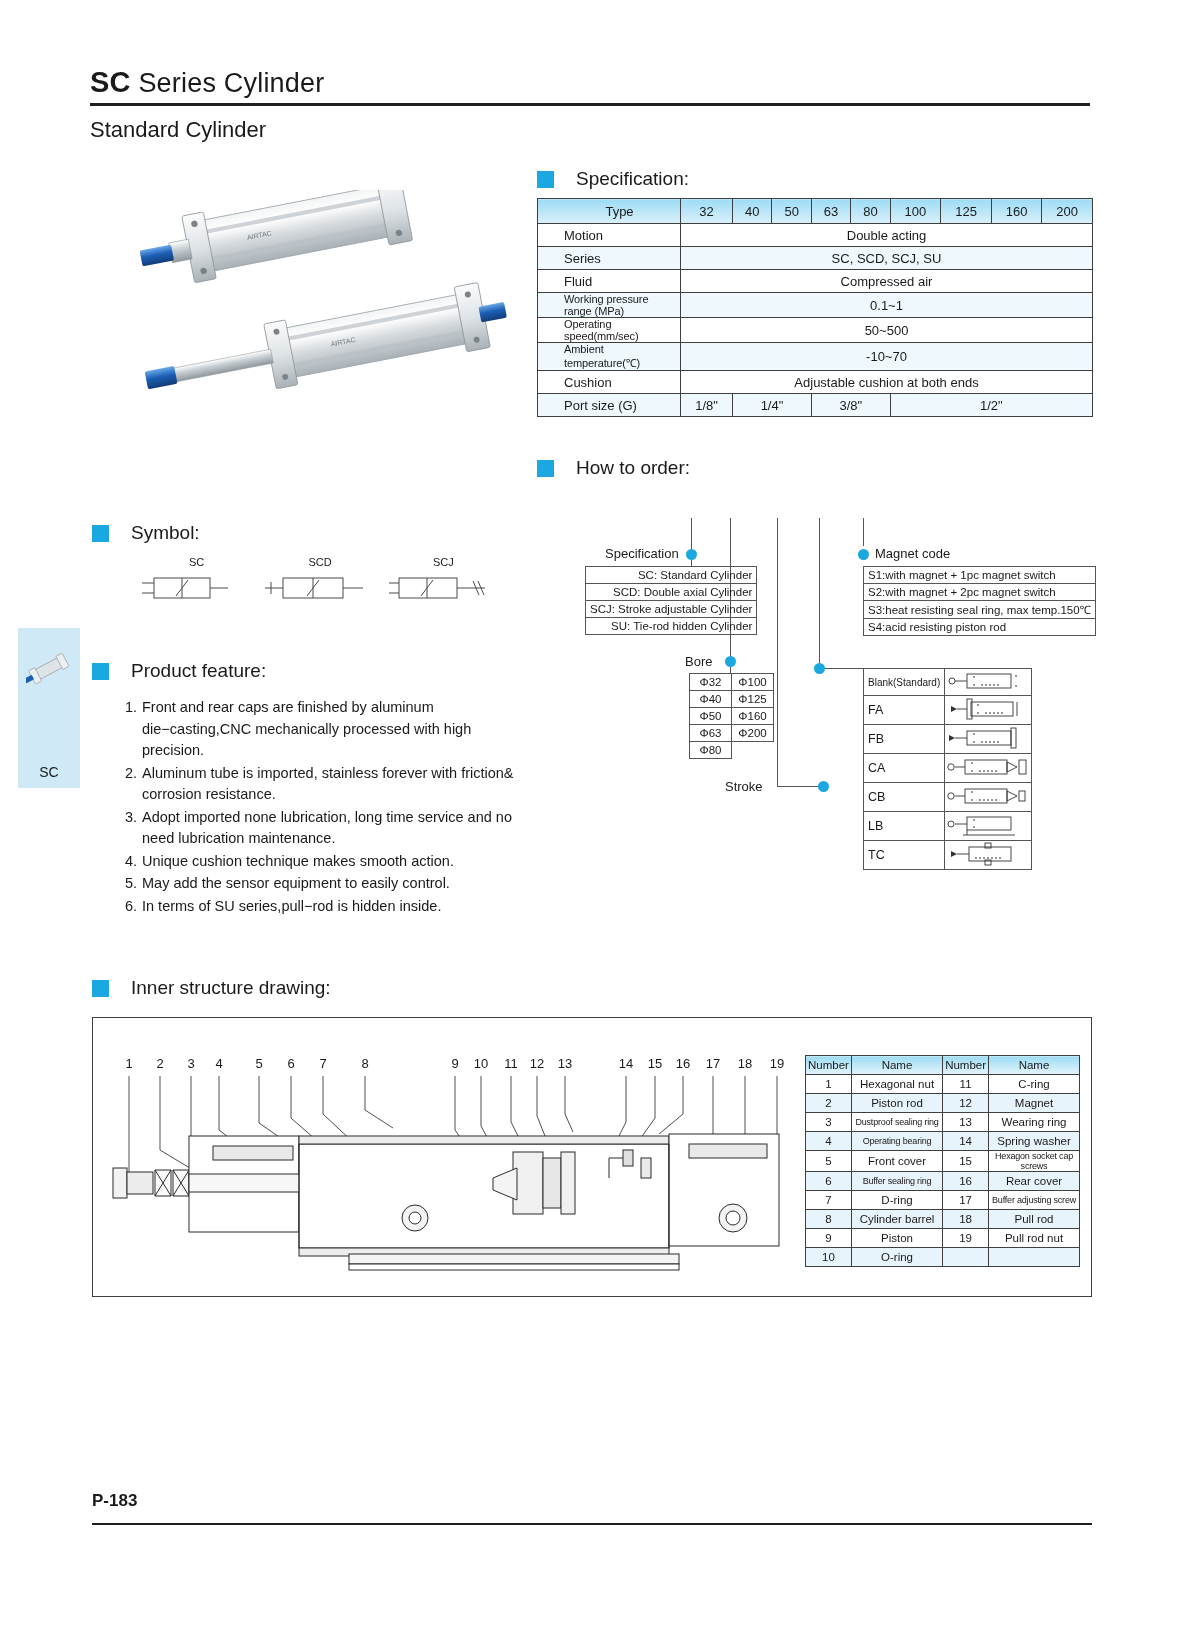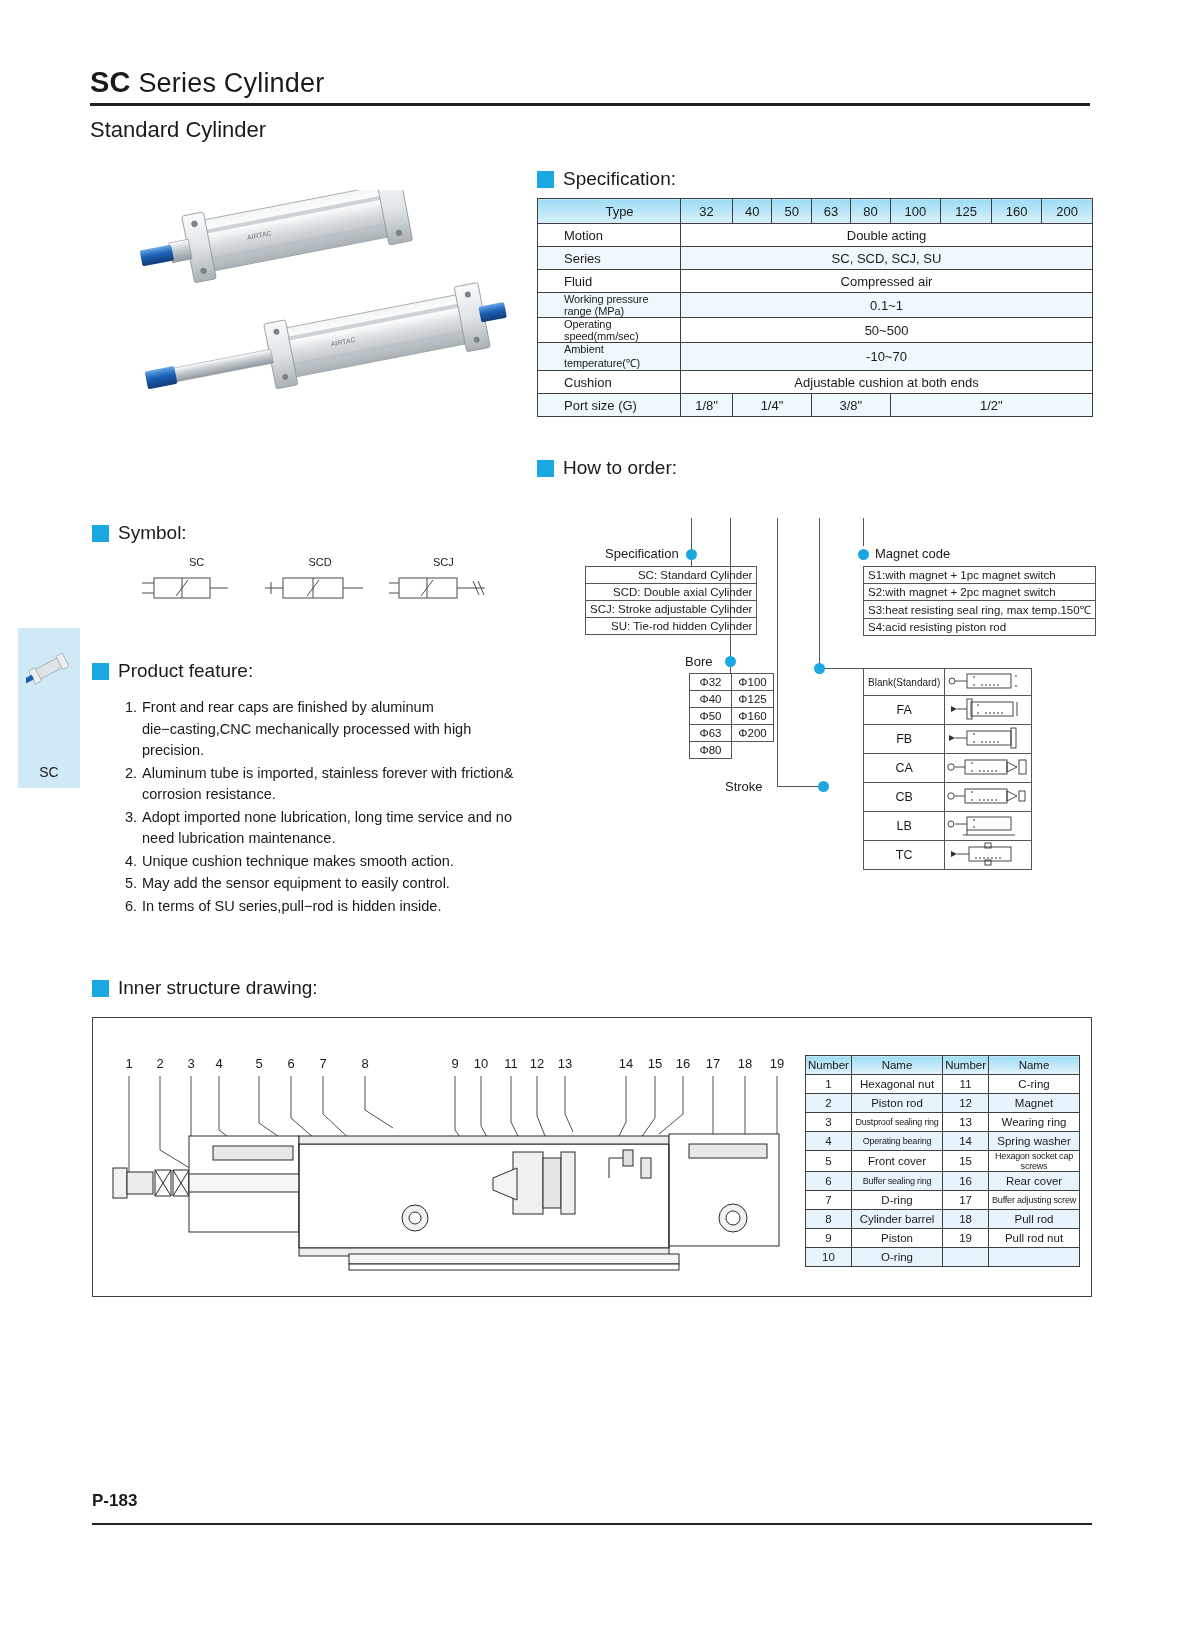--- a/index.html
+++ b/index.html
@@ -14,21 +14,21 @@
   .page { position:relative; width:1200px; height:1648px; }
 
   
   .header { position:absolute; left:90px; top:66px; width:1000px; }
   .hdr-line1 { font-size:27px; letter-spacing:.2px; white-space:nowrap; }
   .hdr-line1 b { font-weight:bold; font-size:29px; }
   .hdr-rule { height:3px; background:#231f20; margin-top:4px; width:1000px; }
   .hdr-line2 { font-size:22px; margin-top:11px; }
 
   
-  .sec-head { display:flex; align-items:center; gap:9px; font-size:19px; }
+  .sec-head { display:flex; align-items:center; gap:22px; font-size:19px; }
   .sq { width:17px; height:17px; background:#1ba7e0; display:inline-block; flex:0 0 auto; }
 
   
   .photo { position:absolute; left:120px; top:190px; width:390px; height:290px; }
 
   
   .symbol-head { position:absolute; left:92px; top:522px;justify-content:center; }
   .symbols { position:absolute; left:140px; top:556px; width:360px; height:58px; display:flex; gap:10px; }
   .symcell { flex:1; position:relative; }
   .symlabel { text-align:center; font-size:11px; margin-bottom:2px; }
@@ -76,21 +76,21 @@
   .specbox { left:48px; top:48px; }
   .specbox td { text-align:right; width:168px; }
   
   .magbox { left:326px; top:48px; }
   .magbox td { text-align:left; width:203px; font-size:10.5px; }
   
   .borebox { left:152px; top:155px; }
   .borebox td { text-align:center; width:42px; font-size:12px; height:18px; }
   
   .mountbox { left:326px; top:150px; border:1px solid #555; width:146px; }
-  .mountbox td.code { text-align:center; width:58px; font-size:12.5px; height:26px; }
+  .mountbox td.code { width:58px; font-size:12.5px; height:26px; }
   .mountbox td.code.sm { font-size:10px; }
   .mountbox td.pic { width:88px; padding:0; }
 
   
   .inner-head { position:absolute; left:92px; top:977px;text-align:center; }
   .inner-box { position:absolute; left:92px; top:1017px; width:1000px; height:280px; border:1px solid #3f3f3f; }
 
   table.parts { position:absolute; left:805px; top:1055px; width:275px; border-collapse:collapse;
                 font-size:11.5px; }
   table.parts td { border:1px solid #3f3f3f; height:19px; text-align:center; padding:0 2px; }

